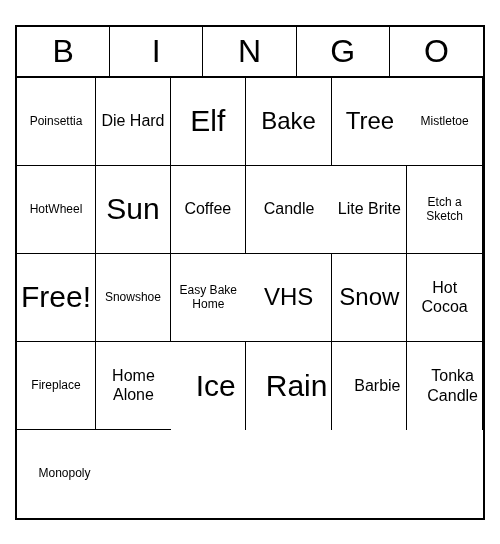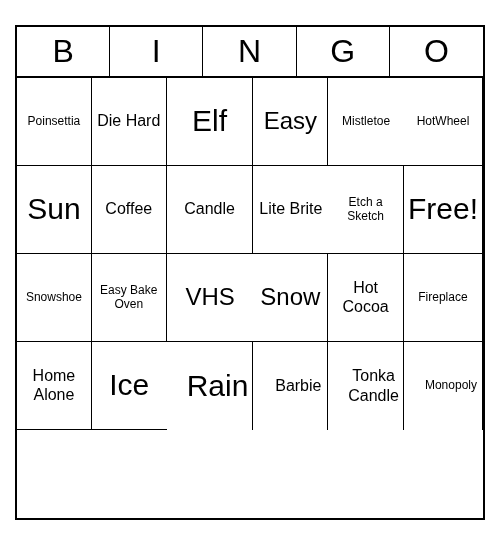--- a/index.html
+++ b/index.html
@@ -105,21 +105,24 @@
   <div class="bingo-cell">
         <span class="size-small">Poinsettia</span>
       </div>
       <div class="bingo-cell">
         <span class="size-medium">Die Hard</span>
       </div>
       <div class="bingo-cell">
         <span class="size-xlarge">Elf</span>
       </div>
       <div class="bingo-cell">
-        <span class="size-large">Easy</span>
+        <span class="size-large">Bake</span>
+      </div>
+      <div class="bingo-cell">
+        <span class="size-large">Tree</span>
       </div>
       <div class="bingo-cell">
         <span class="size-small">Mistletoe</span>
       </div>
       <div class="bingo-cell">
         <span class="size-small">HotWheel</span>
       </div>
       <div class="bingo-cell">
         <span class="size-xlarge">Sun</span>
       </div>
@@ -135,21 +138,21 @@
       <div class="bingo-cell">
         <span class="size-small">Etch a Sketch</span>
       </div>
       <div class="bingo-cell">
         <span class="size-xlarge">Free!</span>
       </div>
       <div class="bingo-cell">
         <span class="size-small">Snowshoe</span>
       </div>
       <div class="bingo-cell">
-        <span class="size-small">Easy Bake Oven</span>
+        <span class="size-small">Easy Bake Home</span>
       </div>
       <div class="bingo-cell">
         <span class="size-large">VHS</span>
       </div>
       <div class="bingo-cell">
         <span class="size-large">Snow</span>
       </div>
       <div class="bingo-cell">
         <span class="size-medium">Hot Cocoa</span>
       </div>

